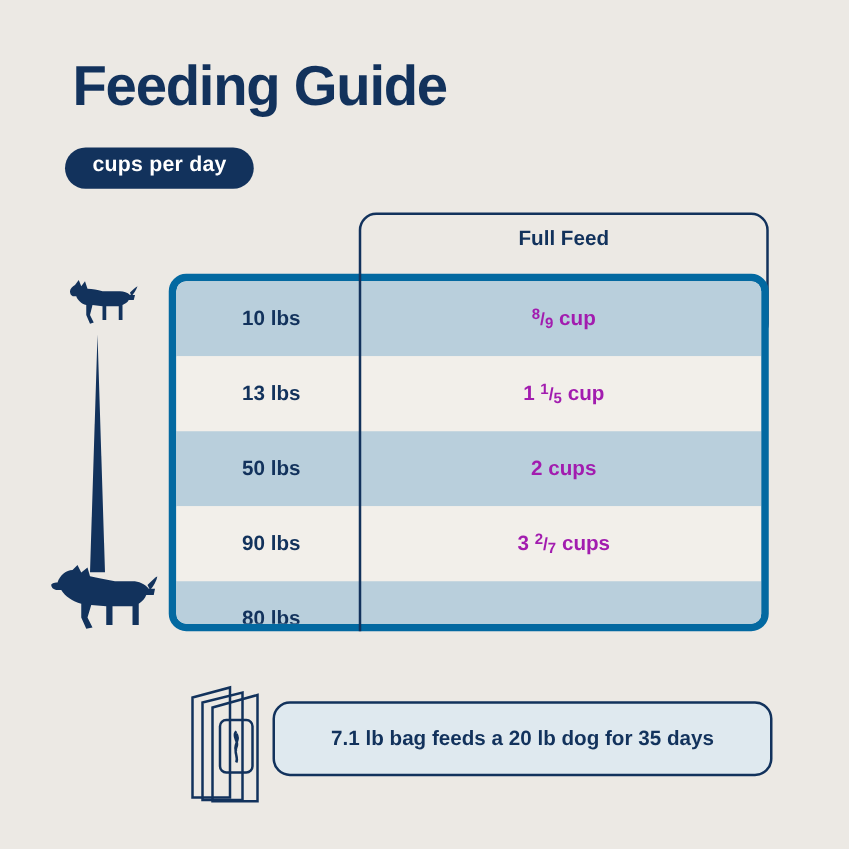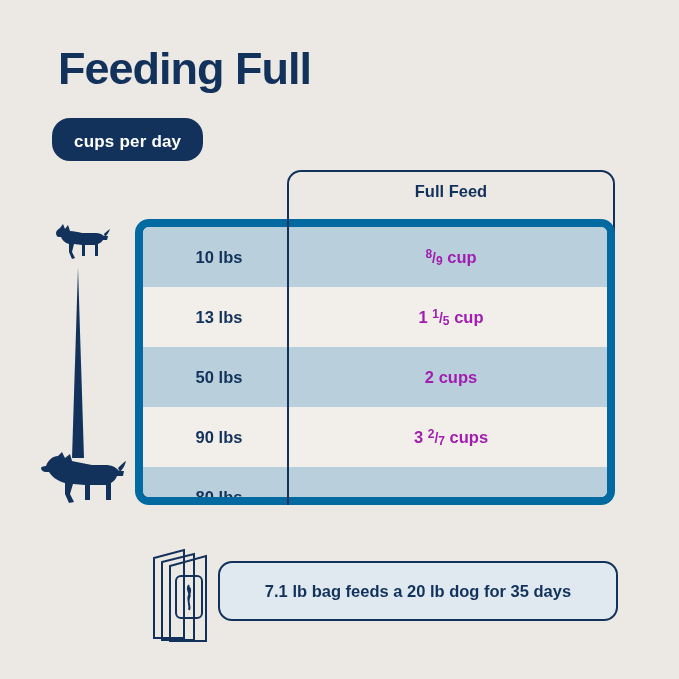--- a/index.html
+++ b/index.html
@@ -34,21 +34,21 @@
   }
 
   
   .pill {
     position: absolute;
     left: 52px;
     top: 118px;
     background: #12325c;
     color: #ffffff;
     border-radius: 18px;
-    padding: 14px 22px 9px 22px;
+    padding: 4px 22px 9px 22px;
     font-size: 17px;
     font-weight: bold;
     letter-spacing: 0.2px;
   }
 
   
   .table-wrap {
     position: absolute;
     left: 135px;
     top: 170px;
@@ -77,21 +77,21 @@
     font-weight: bold;
     color: #12325c;
   }
   
   .body-box {
     position: absolute;
     left: 0px;
     top: 49px;
     width: 480px;
     height: 286px;
-    border: 8px solid #0369a1;
+    border: 6px solid #0369a1;
     border-radius: 14px;
     box-sizing: border-box;
     overflow: hidden;
     background: #f2efea;
   }
   .row {
     display: flex;
     height: 60px;
     align-items: center;
   }
@@ -187,21 +187,21 @@
     top: 540px;
     width: 100px;
     height: 105px;
   }
 </style>
 </head>
 <body>
 
 <div class="page">
 
-  <div class="title">Feeding Full</div>
+  <div class="title">Feeding Guide</div>
 
   <div class="pill">cups per day</div>
 
   <div class="dog-small">
     <svg viewBox="0 0 60 46" width="60" height="46" aria-hidden="true">
       <path fill="#12325c" d="M8,6 L11,2 L13,7 L16,3 L18,9 C22,9 26,10 30,11 L44,11 C47,11 50,12 52,14 L56,14 L55,18 L51,18 C50,20 48,21 46,22 L46,34 L43,34 L43,23 L33,23 L33,34 L30,34 L30,23 L22,22 L20,30 L23,36 L20,37 L17,30 L17,22 C13,21 10,18 9,15 L7,15 C5,15 4,13 4,11 C4,9 6,7 8,6 Z"></path>
       <path fill="#12325c" d="M52,12 C54,10 56,8 58,7 C57,10 55,13 53,15 Z"></path>
     </svg>
   </div>
 

